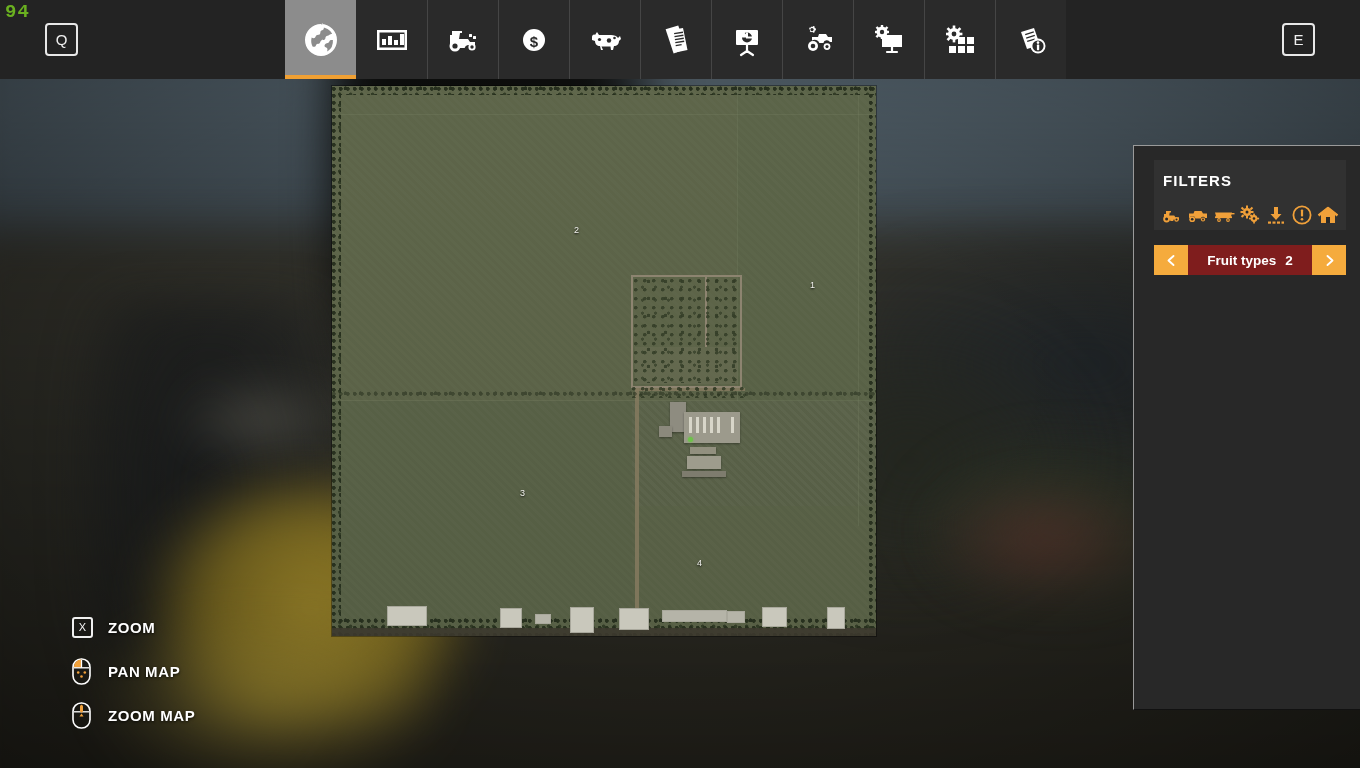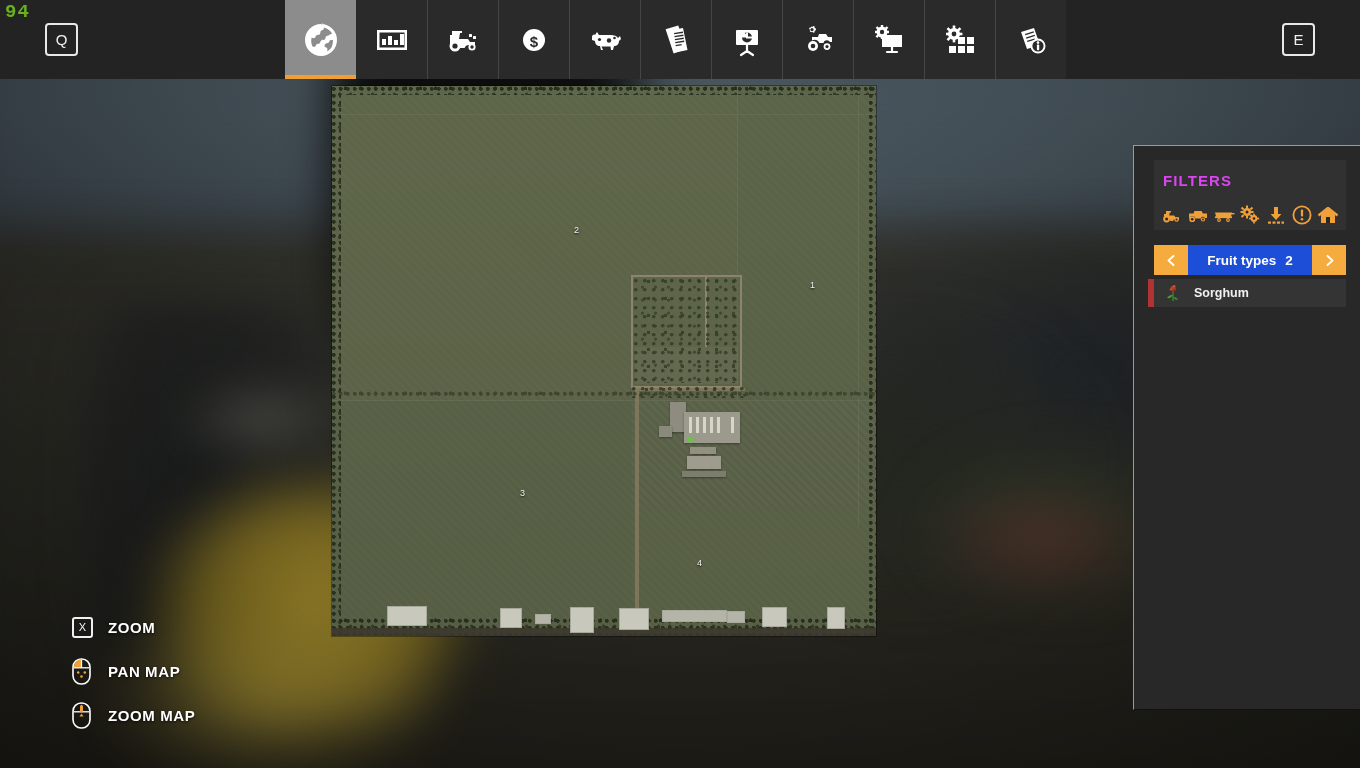--- a/index.html
+++ b/index.html
@@ -206,21 +206,21 @@
     background:#282828; z-index:30;
     border-left:1px solid #9a9a9a; border-top:1px solid #9a9a9a;
     border-bottom:1px solid #111;
   }
   .panel-title-box {
     position:absolute; left:20px; top:14px; right:14px; height:40px;
     background:#313131;
     display:flex; align-items:center;
   }
   .panel-title {
-    color:#d946ef; font-size:15px; font-weight:bold;
+    color:#ffffff; font-size:15px; font-weight:bold;
     letter-spacing:1.1px; padding-left:9px;
   }
   .filter-icons {
     position:absolute; left:20px; top:54px; right:14px; height:30px;
     background:#313131;
     display:flex; align-items:center; justify-content:space-between;
     padding:0 7px;
   }
   .fico { width:22px; height:22px; fill:#f0a03a; cursor:pointer; }
 
@@ -228,21 +228,21 @@
     position:absolute; left:20px; top:99px; right:14px; height:30px;
     display:flex; align-items:stretch;
   }
   .arrow-btn {
     width:34px; background:#f5ab3d;
     display:flex; align-items:center; justify-content:center;
     cursor:pointer;
   }
   .arrow-btn svg { width:13px; height:13px; stroke:#ffffff; fill:none; stroke-width:2.4; }
   .fruitlabel {
-    flex:1; background:#1d4ed8;
+    flex:1; background:#7f1d1d;
     display:flex; align-items:center; justify-content:center;
     color:#ffffff; font-size:13.5px; font-weight:bold;
   }
   .fruitlabel .cnt { margin-left:9px; font-weight:bold; }
 
   .cropitem {
     position:absolute; left:14px; top:133px; right:14px; height:28px;
     background:#343434;
     display:flex; align-items:center;
   }
@@ -649,36 +649,20 @@
       <span>Fruit types</span>
       <span class="cnt">2</span>
     </div>
     <div class="arrow-btn">
       <svg viewBox="0 0 13 13">
           <polyline points="4.5,2 9.5,6.5 4.5,11" stroke="#fff" fill="none" stroke-width="1.9" stroke-linecap="round" stroke-linejoin="round"></polyline>
         </svg>
     </div>
   </div>
 
-  <div class="cropitem">
-    <div class="cropbar"></div>
-    <span class="cropicon">
-      <svg viewBox="0 0 20 20" width="20" height="20">
-        <path d="M10 9c0 4 0 7 0 9" stroke="#3f7a2e" stroke-width="1.5" fill="none"></path>
-        <path d="M10 12c-2.5-.5-4.5.5-6 3 2.5.6 4.6-.5 6-3z" fill="#4c9b35"></path>
-        <path d="M10 14c2.2-.4 4 .6 5.2 2.8-2.2.5-4-.5-5.2-2.8z" fill="#3f8a2c"></path>
-        <circle cx="9.6" cy="4.4" r="1.7" fill="#b8402f"></circle>
-        <circle cx="11.6" cy="5.6" r="1.5" fill="#a8392a"></circle>
-        <circle cx="8.3" cy="6.2" r="1.5" fill="#c4492f"></circle>
-        <circle cx="10.3" cy="7.2" r="1.5" fill="#9d3526"></circle>
-        <circle cx="11.2" cy="3.3" r="1.2" fill="#cf5434"></circle>
-      </svg>
-    </span>
-    <span class="cropname">Sorghum</span>
-  </div>
 
 </div>
 
 <div id="help">
 
   <div class="helprow">
     <div class="helpkey">X</div>
     <div class="helplabel">ZOOM</div>
   </div>
 

